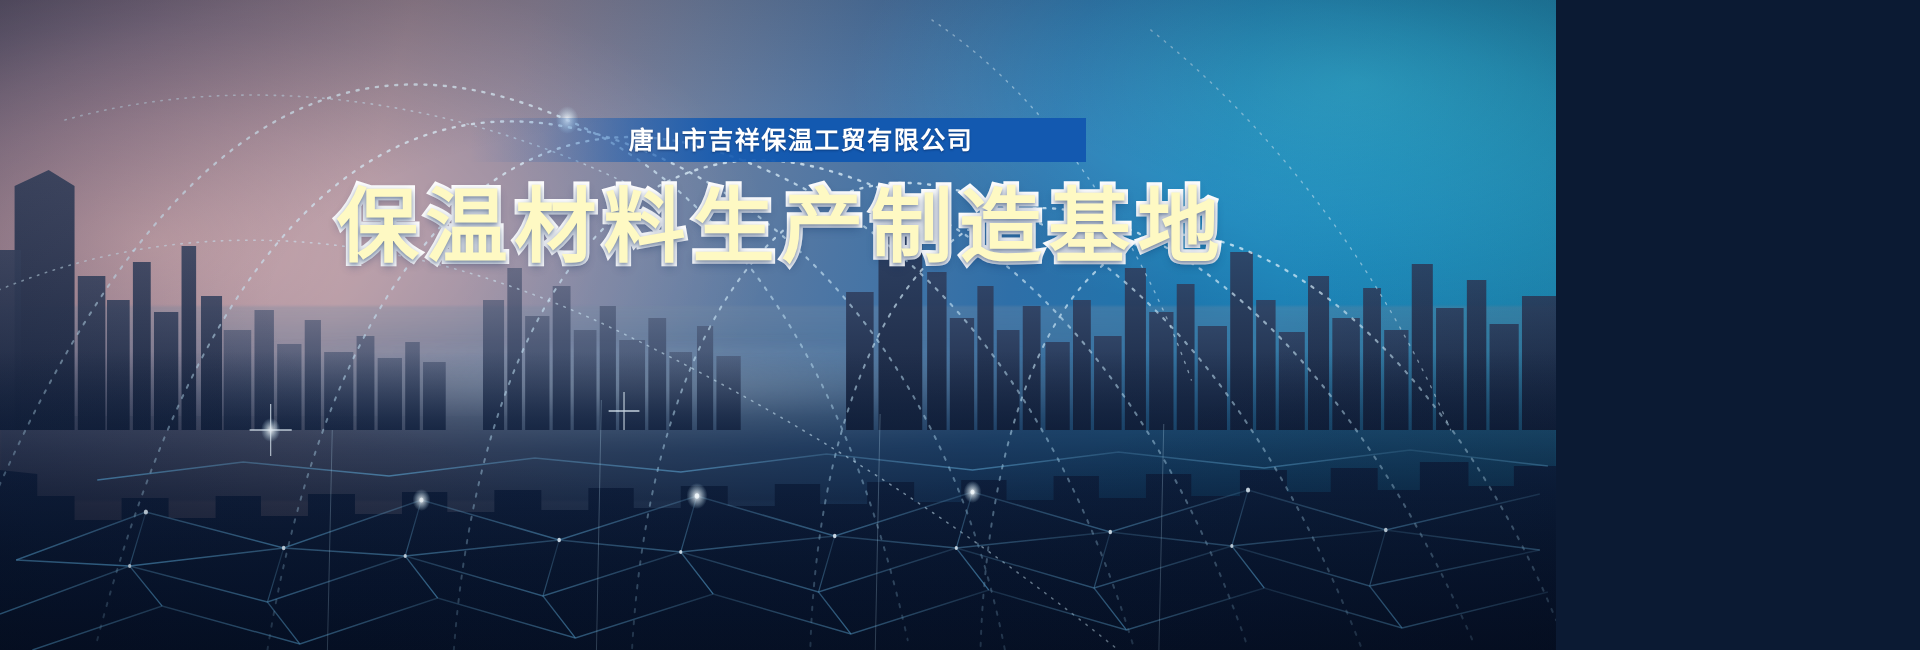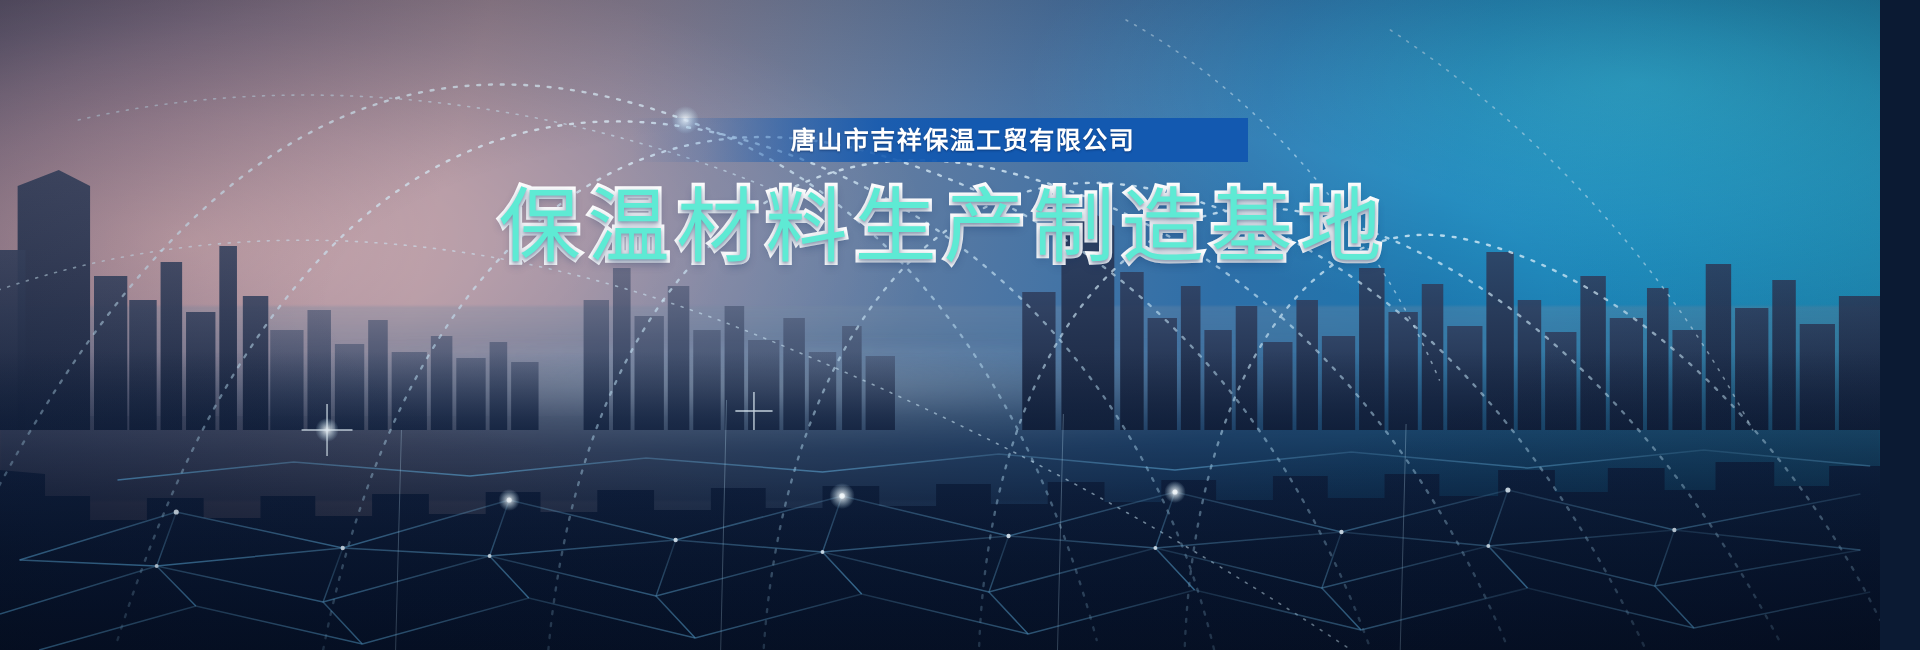--- a/index.html
+++ b/index.html
@@ -5,21 +5,21 @@
 <style>
   html,body{margin:0;padding:0;}
   body{
     width:1920px;height:650px;overflow:hidden;
     font-family:"Liberation Sans","DejaVu Sans",sans-serif;
     background:#0b1a33;
   }
 
   
   .banner{
-    position:relative;width:1880px;height:650px;overflow:hidden;
+    position:relative;width:1556px;height:650px;overflow:hidden;
     isolation:isolate;
   }
 
   
   .sky{
     position:absolute;inset:0;
     background:
       linear-gradient(105deg,
         #6b5f74 0%,
         #7d6b7e 9%,
@@ -130,25 +130,25 @@
     line-height:1;
     white-space:nowrap;
     text-shadow:0 1px 2px rgba(0,20,60,.45);
     padding-left:46px;
   }
 
   
   .headline{
     margin-top:22px;
     font-size:82px;
-    font-weight:400;
+    font-weight:700;
     line-height:1.06;
     letter-spacing:7px;
     white-space:nowrap;
-    color:#5eead4;
+    color:#fef9c3;
     padding-left:7px;
     -webkit-text-stroke:7px #ffffff;
     paint-order:stroke fill;
     text-shadow:
       0 4px 10px rgba(10,40,90,.42),
       0 2px 3px rgba(10,40,90,.3);
   }
 
   
   .pills{

